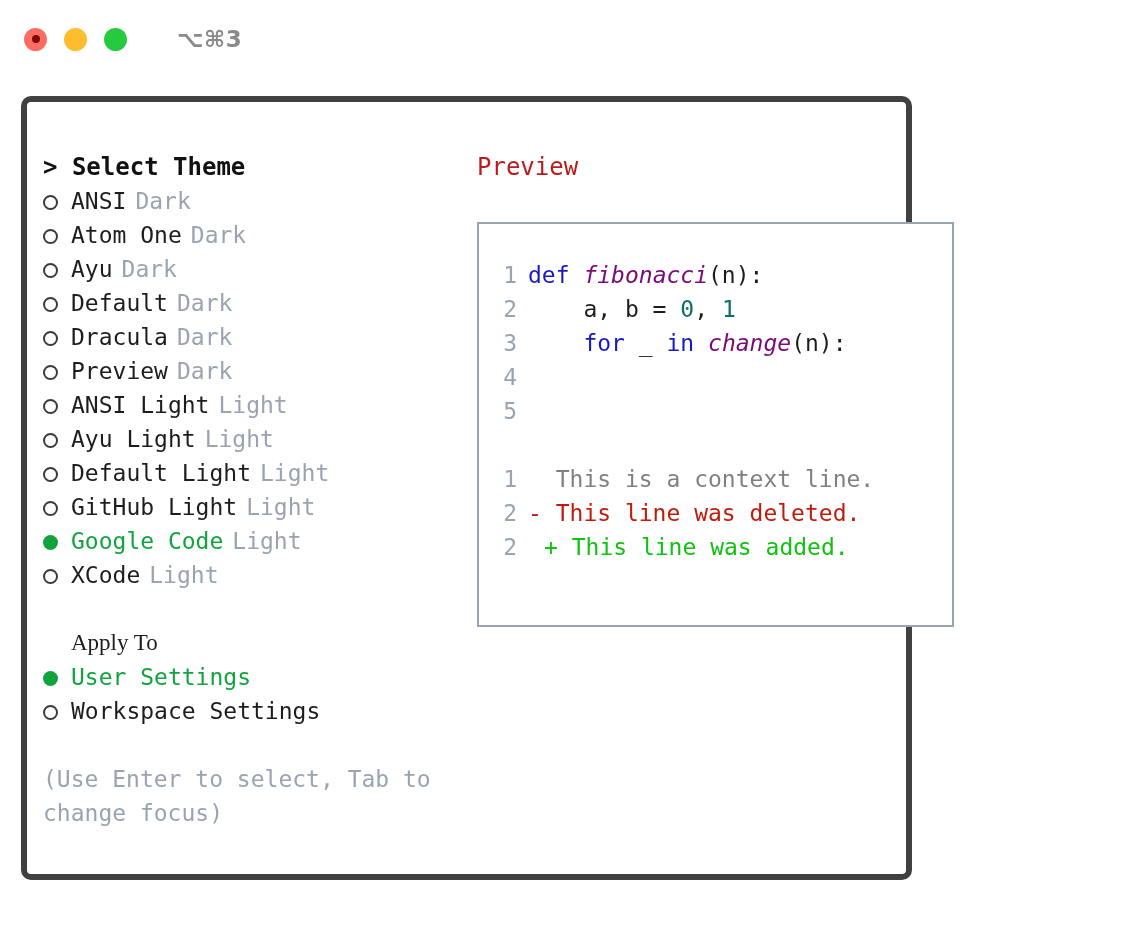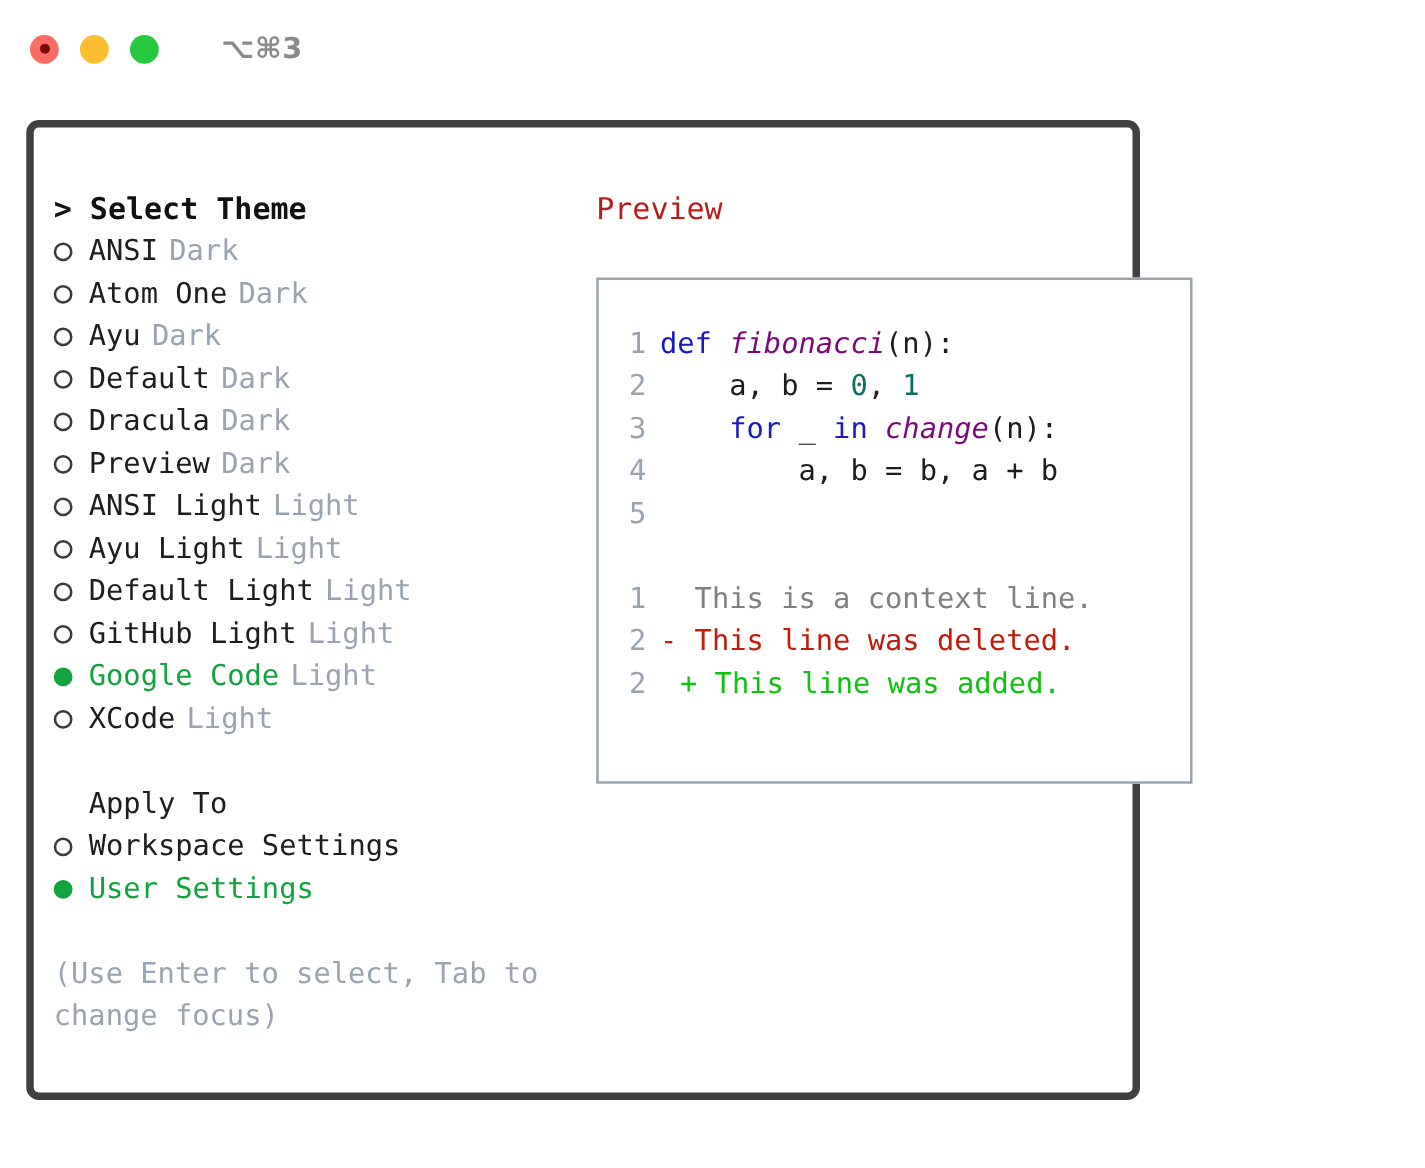--- a/index.html
+++ b/index.html
@@ -112,20 +112,21 @@
   .opt-name  { color: #1d1d1d; text-align: right; }
   .opt-name.sel { color: #11a43e; }
   .opt-badge { color: #9aa3b1; margin-left: 9px; }
 
   .apply-header {
     font-size: 23px;
     color: #1d1d1d;
     line-height: 34px;
     padding-left: 28px;
     white-space: pre;
+    font-family: Liberation Serif, serif;
   }
   .spacer-line { height: 34px; }
   .help-text {
     color: #9aa3b1;
     font-size: 23px;
     line-height: 34px;
     width: 420px;
     white-space: pre-wrap;
   }
 
@@ -266,27 +267,27 @@
           <span class="opt-badge">Light</span>
         </div>
       </div>
 
       <div class="spacer-line"></div>
 
       <div class="apply-header">Apply To</div>
 
       <div>
         <div class="opt-row">
-          <span class="marker"><span class="marker-glyph marker-off"></span></span>
-          <span class="opt-name">Workspace Settings</span>
-        </div>
-        <div class="opt-row">
           <span class="marker"><span class="marker-glyph marker-on"></span></span>
           <span class="opt-name sel">User Settings</span>
         </div>
+        <div class="opt-row">
+          <span class="marker"><span class="marker-glyph marker-off"></span></span>
+          <span class="opt-name">Workspace Settings</span>
+        </div>
       </div>
 
       <div class="spacer-line"></div>
 
       <div class="help-text">(Use Enter to select, Tab to change focus)</div>
     </div>
 
     <div class="right-col">
       <div class="preview-title">Preview</div>
 
@@ -303,21 +304,20 @@
             <span class="code-body"><span class="tok-plain">    a, b = </span><span class="tok-num">0</span><span class="tok-plain">, </span><span class="tok-num">1</span></span>
           </div>
 
           <div class="code-line">
             <span class="lineno">3</span>
             <span class="code-body"><span class="tok-plain">    </span><span class="tok-kw">for</span><span class="tok-plain"> _ </span><span class="tok-kw">in</span><span class="tok-plain"> </span><span class="tok-fn">change</span><span class="tok-plain">(n):</span></span>
           </div>
 
           <div class="code-line">
             <span class="lineno">4</span>
-            <span class="code-body"><span class="tok-plain">        a, b = b, a + b</span></span>
           </div>
 
           <div class="code-line">
             <span class="lineno">5</span>
           </div>
         </div>
 
         <div class="spacer-line"></div>
 
         <div>

